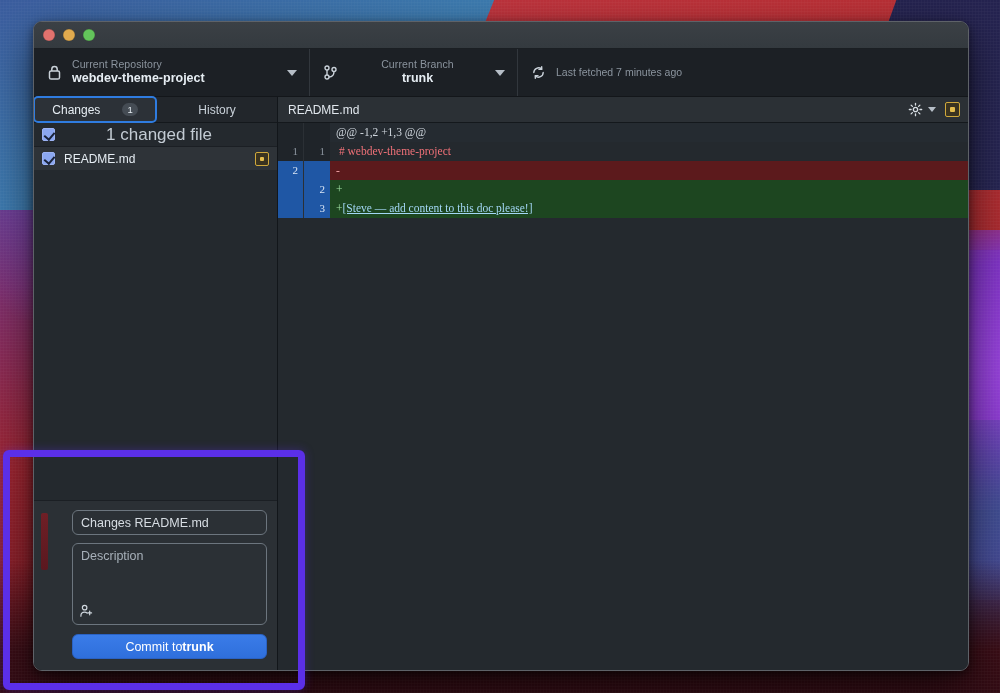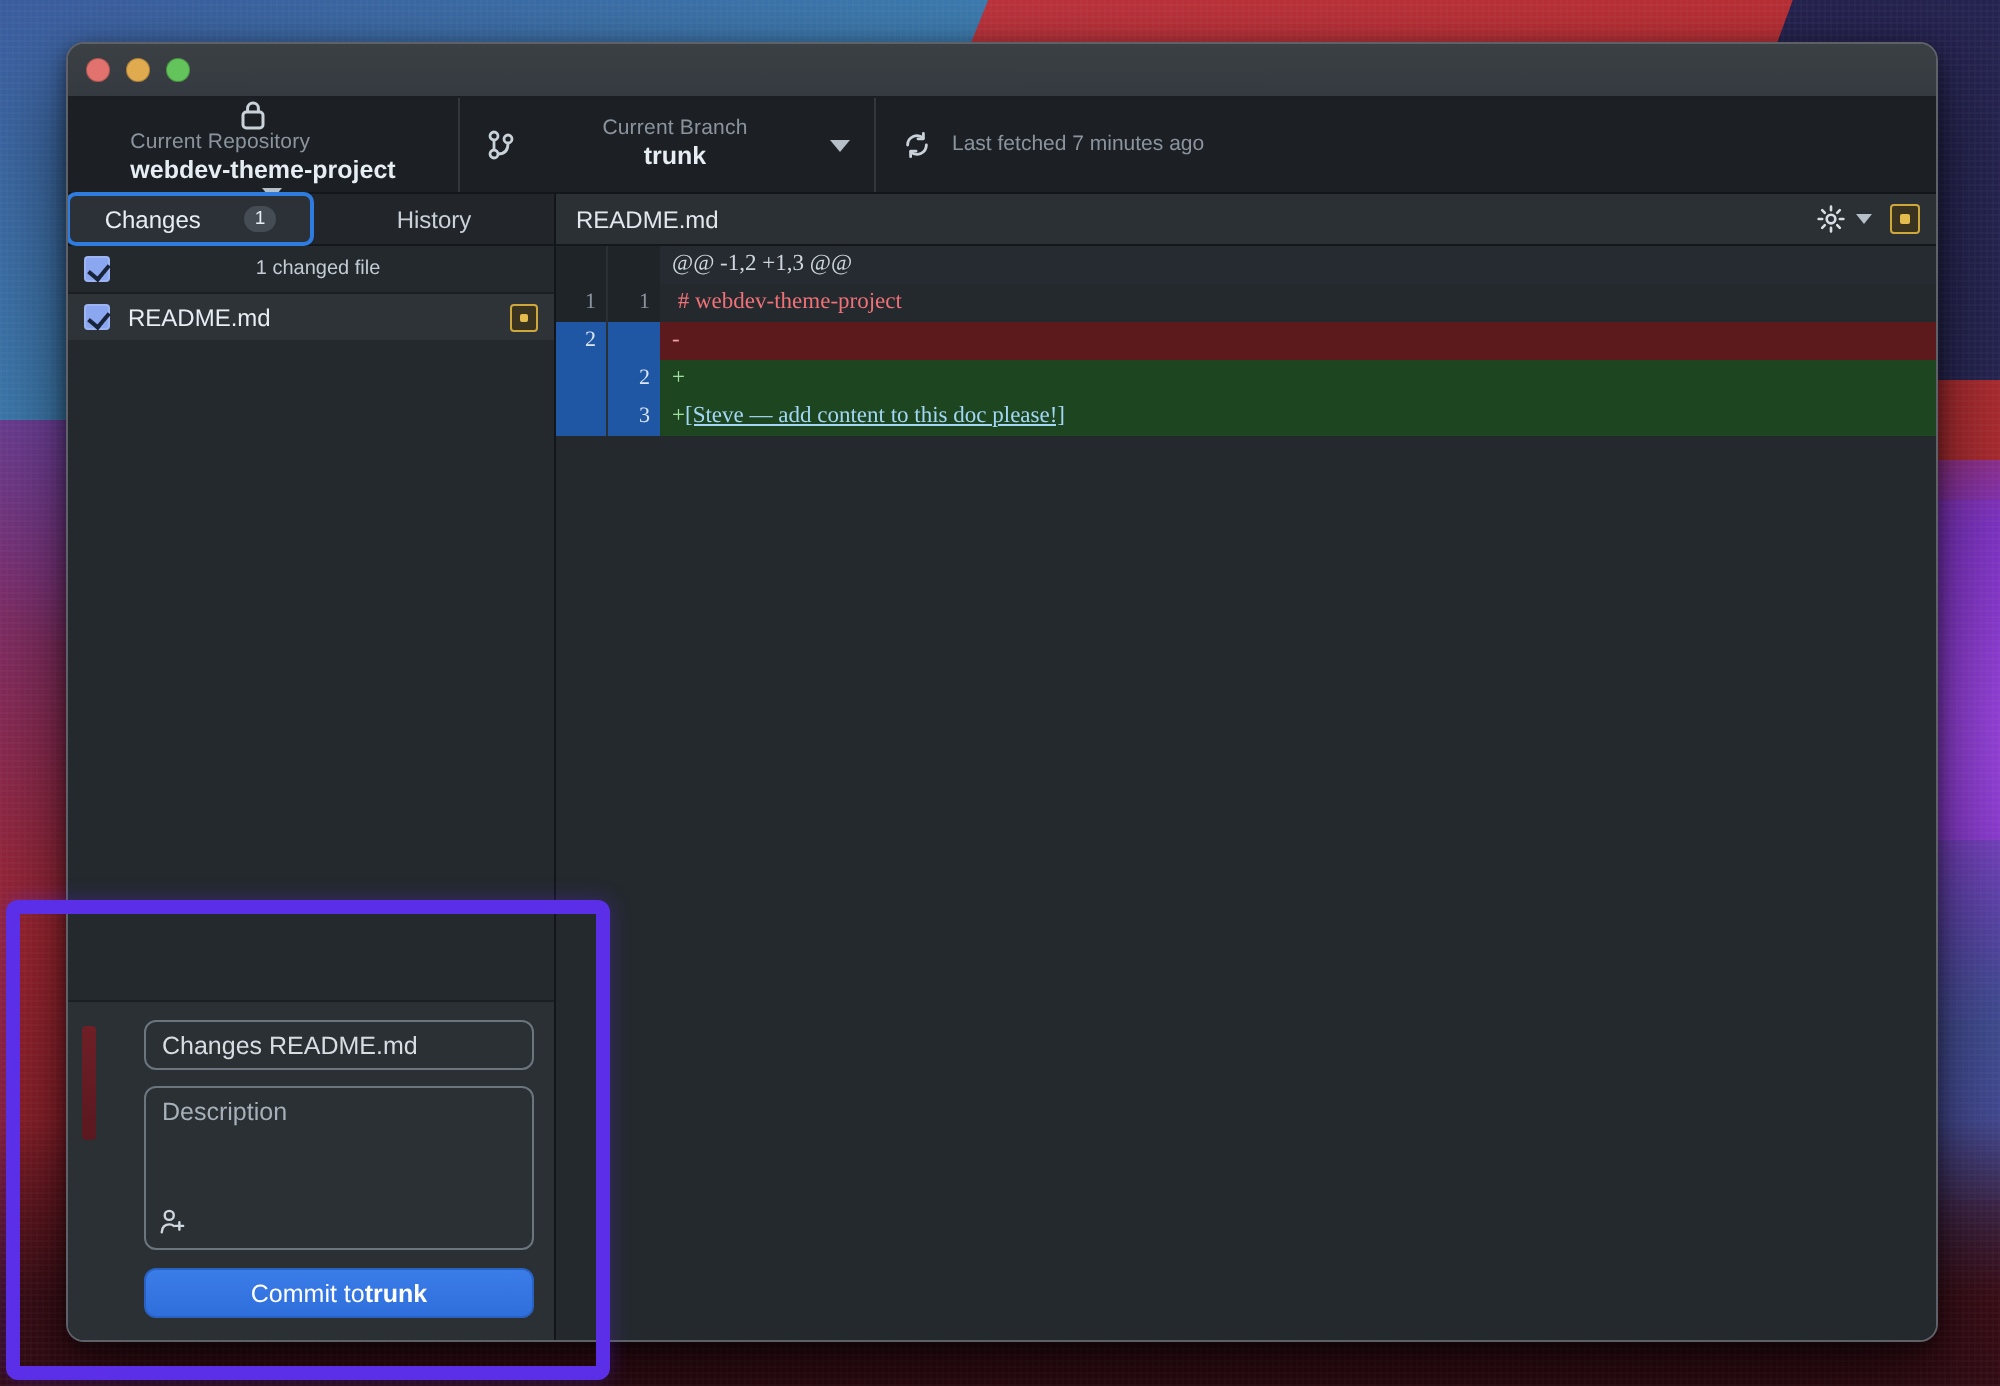--- a/index.html
+++ b/index.html
@@ -107,21 +107,21 @@
     align-items: stretch;
     border-bottom: 1px solid #13161a;
   }
   .tb-cell {
     display: flex;
     align-items: center;
     border-right: 1px solid #32373d;
     padding: 0 12px;
     cursor: default;
   }
-  .tb-repo { width: 196px; flex-direction: column; }
+  .tb-repo { width: 276px; }
   .tb-branch { width: 208px; text-align: center; }
   .tb-fetch { flex: 1; border-right: none; }
   .tb-icon {
     width: 16px; flex: 0 0 16px;
     margin-right: 10px;
     color: #c9d1d9;
     display: flex; align-items: center; justify-content: center;
   }
   .tb-txt { flex: 1; min-width: 0; line-height: 1.25; }
   .tb-label {
@@ -216,21 +216,21 @@
     position: absolute;
     left: 3px; top: 1px;
     width: 5px; height: 8px;
     border-right: 2px solid #19233a;
     border-bottom: 2px solid #19233a;
     transform: rotate(40deg);
   }
   #changed-label {
     flex: 1;
     text-align: center;
-    font-size: 10px;
+    font-size: 17px;
     color: #c3cbd3;
     padding-right: 14px;
   }
   .file-row {
     height: 23px;
     display: flex; align-items: center;
     padding-left: 8px; padding-right: 8px;
     background: #2e3338;
     cursor: default;
   }

